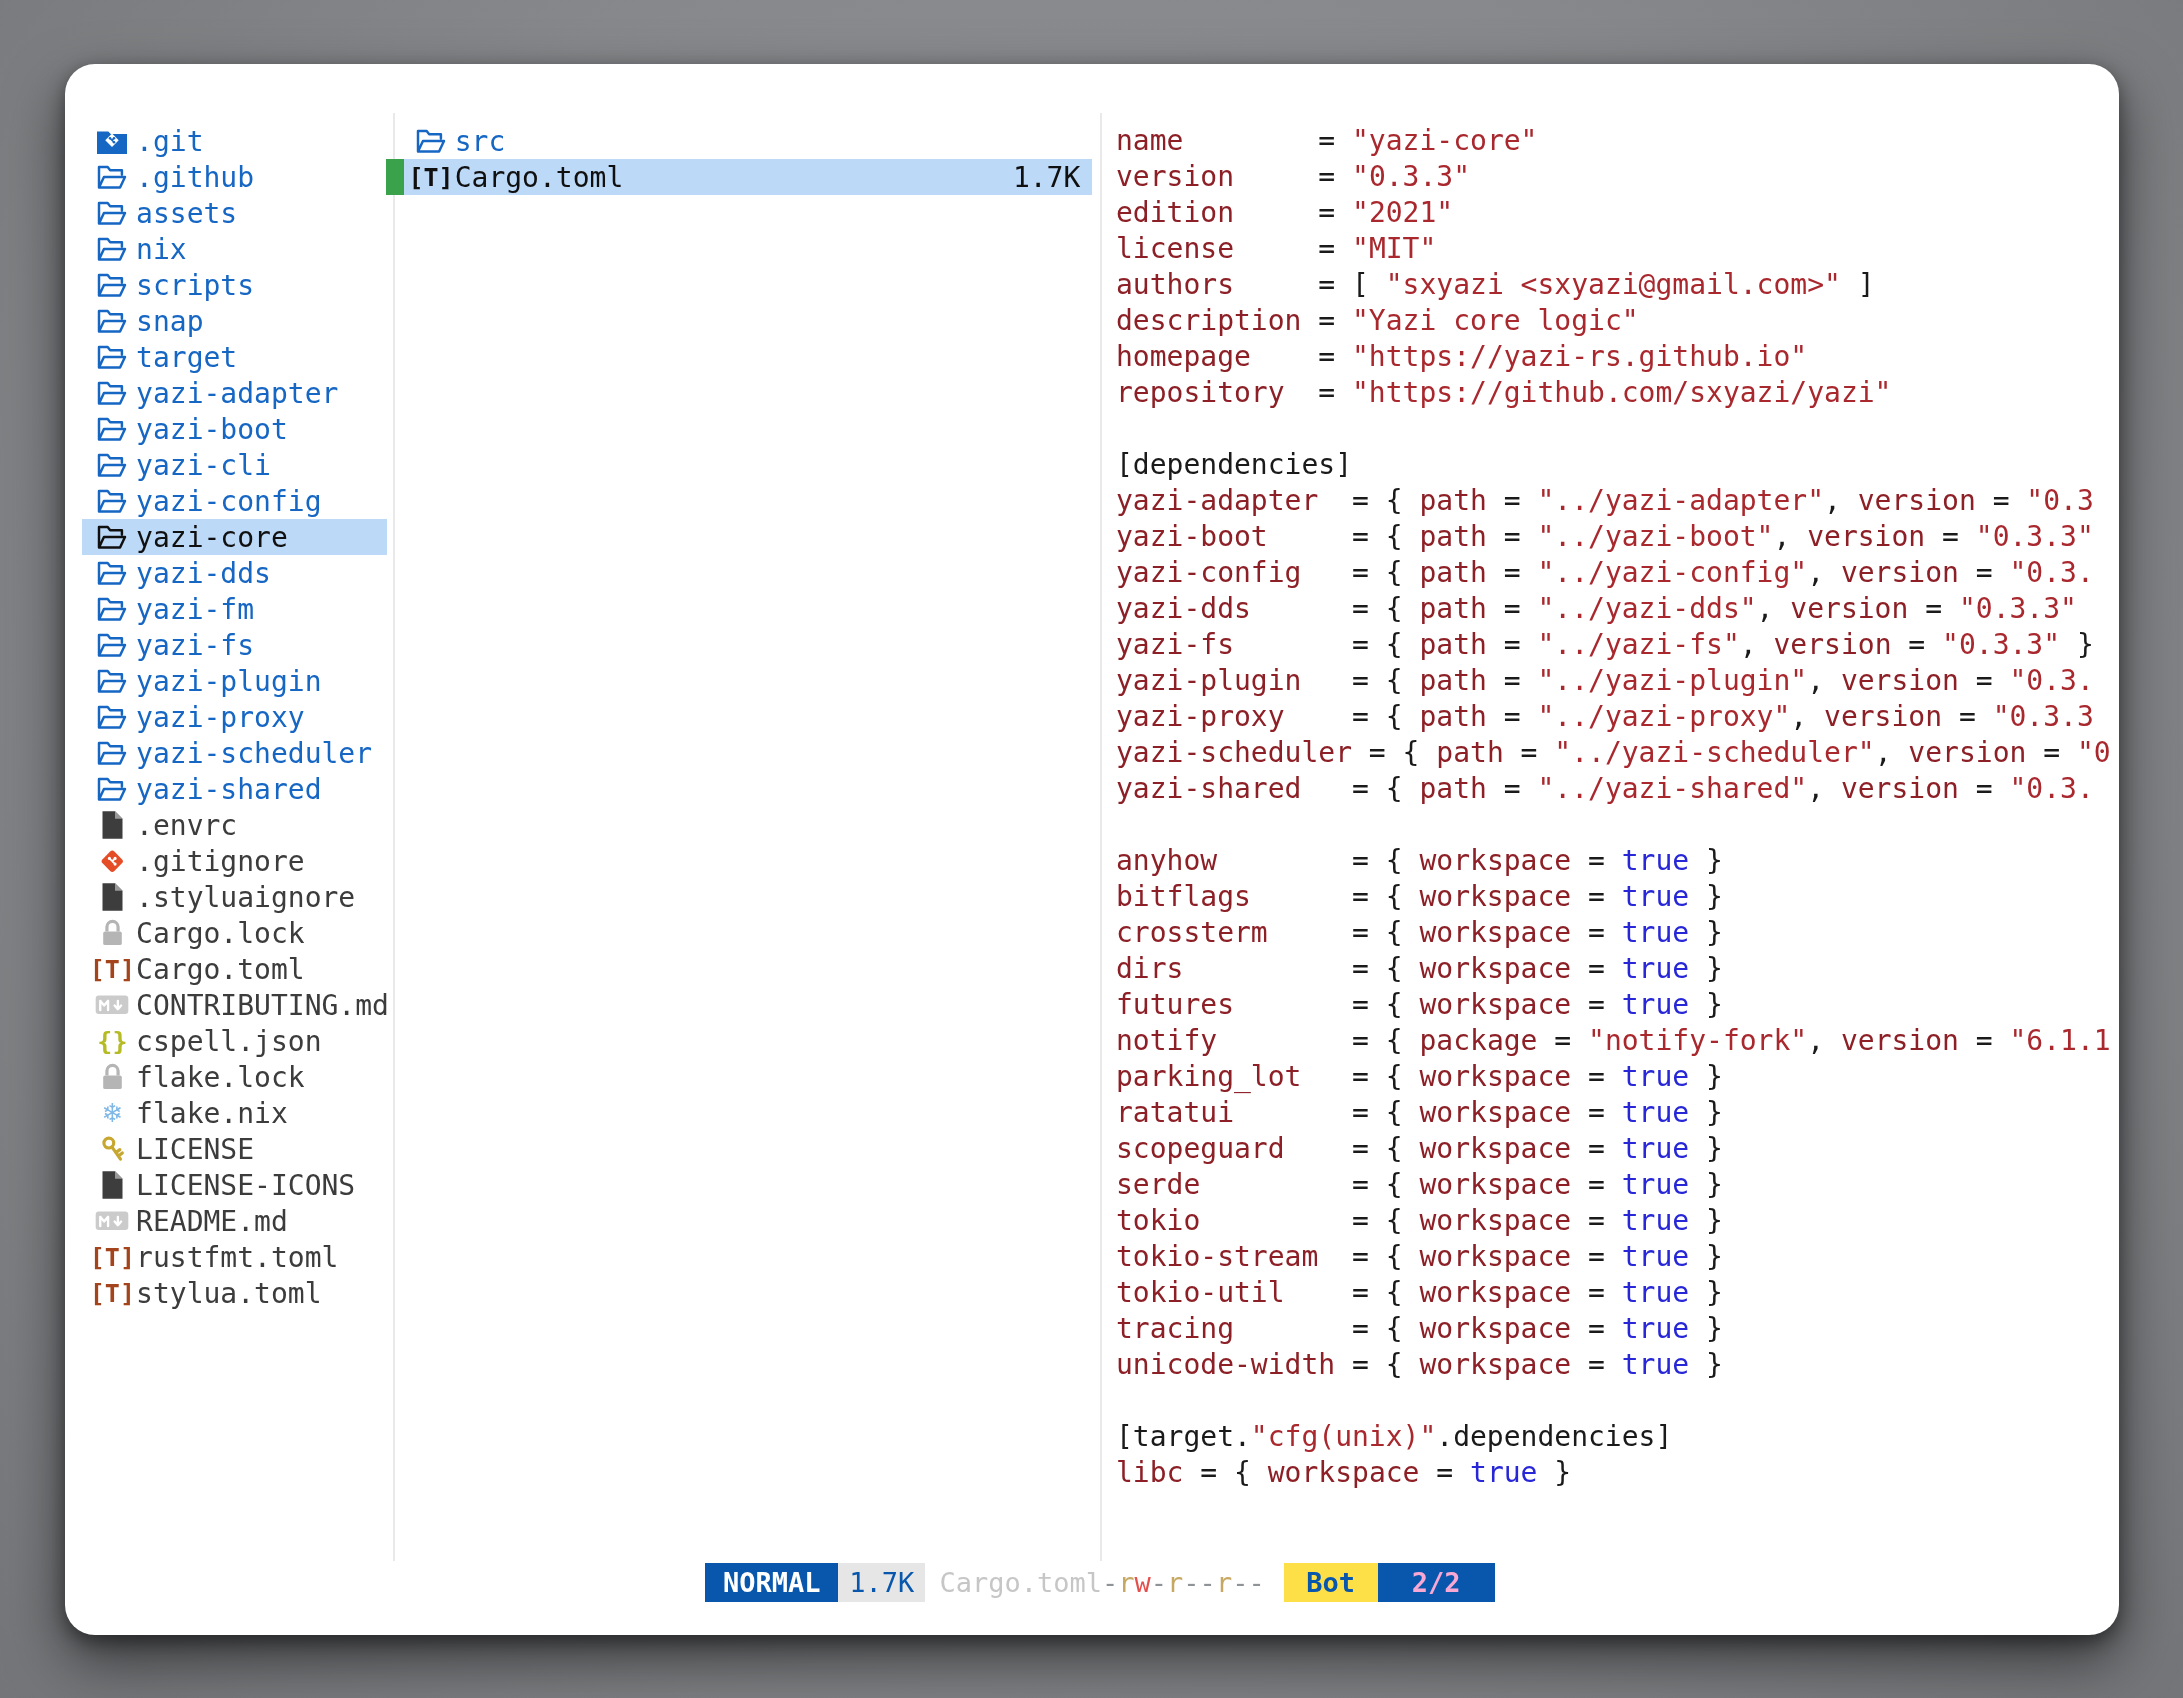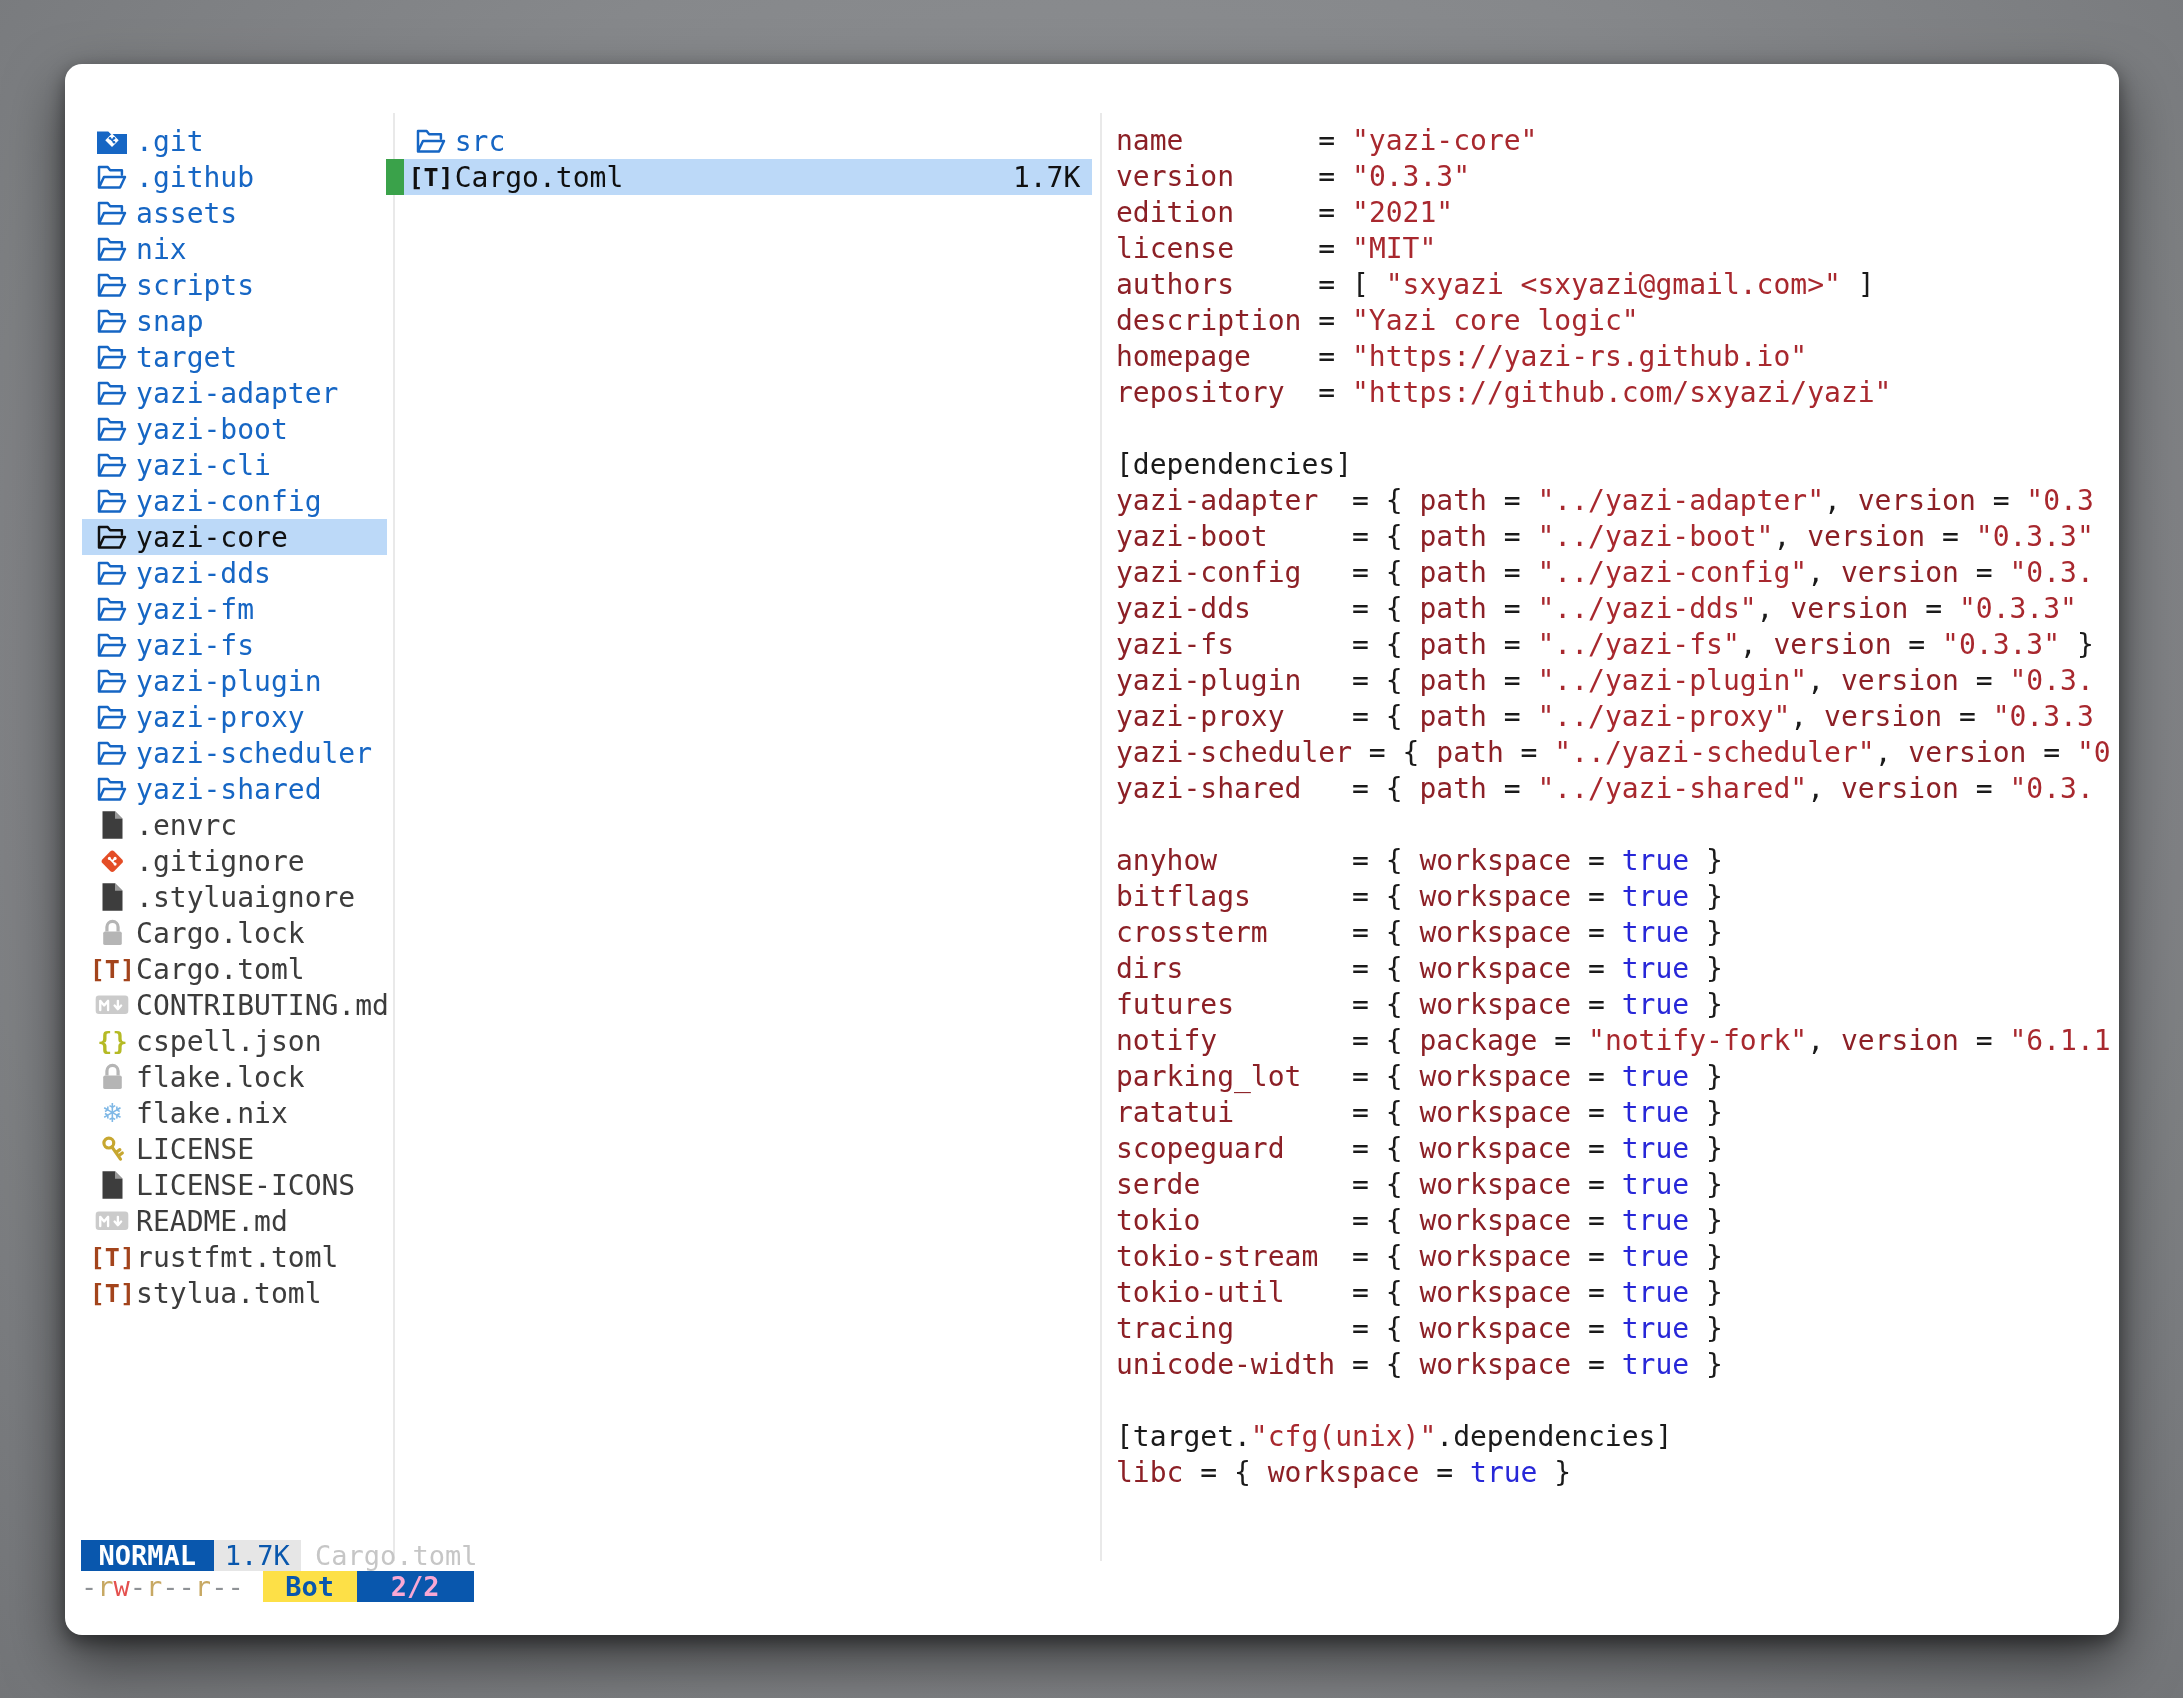--- a/index.html
+++ b/index.html
@@ -3,21 +3,21 @@
 <meta charset="utf-8">
 <style>
   html,body{margin:0;padding:0;}
   body{
     width:2183px;height:1698px;position:relative;overflow:hidden;
     background:radial-gradient(ellipse at 50% 40%, #939598 0%, #86888b 55%, #737578 100%);
     font-family:"DejaVu Sans Mono", monospace;
   }
   .window{
     position:absolute;left:65px;top:64px;width:2054px;height:1571px;
-    background:#ffffff;border-radius:17px;
+    background:#ffffff;border-radius:30px;
     box-shadow:0 25px 59px rgba(0,0,0,.55), 0 6.7px 18.5px rgba(0,0,0,.4);
     overflow:hidden;
   }
   .sep{position:absolute;top:49px;width:1.7px;height:1448px;background:#e9e9e9;}
   #sep1{left:328px}
   #sep2{left:1035px}
 
   .pane{position:absolute;top:59px;}
   #parent-pane{left:17px;width:305px;}
   #current-pane{left:321px;width:706px;}
@@ -44,21 +44,21 @@
 
   .pline{height:36px;line-height:36px;font-size:28px;white-space:pre;}
   .tp{color:#1a1a1a}
   .tk{color:#8c2026}
   .ts{color:#a8282e}
   .tb{color:#2727d8}
   .tc{color:#149b1f}
 
   .statusbar{
     position:absolute;left:16px;right:0;top:1499px;height:39px;
-    display:flex;justify-content:flex-end;align-items:stretch;font-size:27px;flex-direction:column;
+    display:flex;justify-content:center;align-items:stretch;font-size:27px;
   }
   .sb-left,.sb-right{display:flex;align-items:stretch;}
   .badge{display:flex;align-items:center;}
   #mode-badge{background:#0957ad;color:#ffffff;font-weight:bold;padding:0 17.6px;}
   #size-badge{background:#e6e6e6;color:#0957ad;padding:0 11px;}
   #status-filename{color:#c6c6c6;display:flex;align-items:center;margin-left:14.3px;}
   #permissions{display:flex;align-items:center;}
   .pm-dash{color:#8f9296}
   .pm-r{color:#c7a863}
   .pm-w{color:#e4504e}

